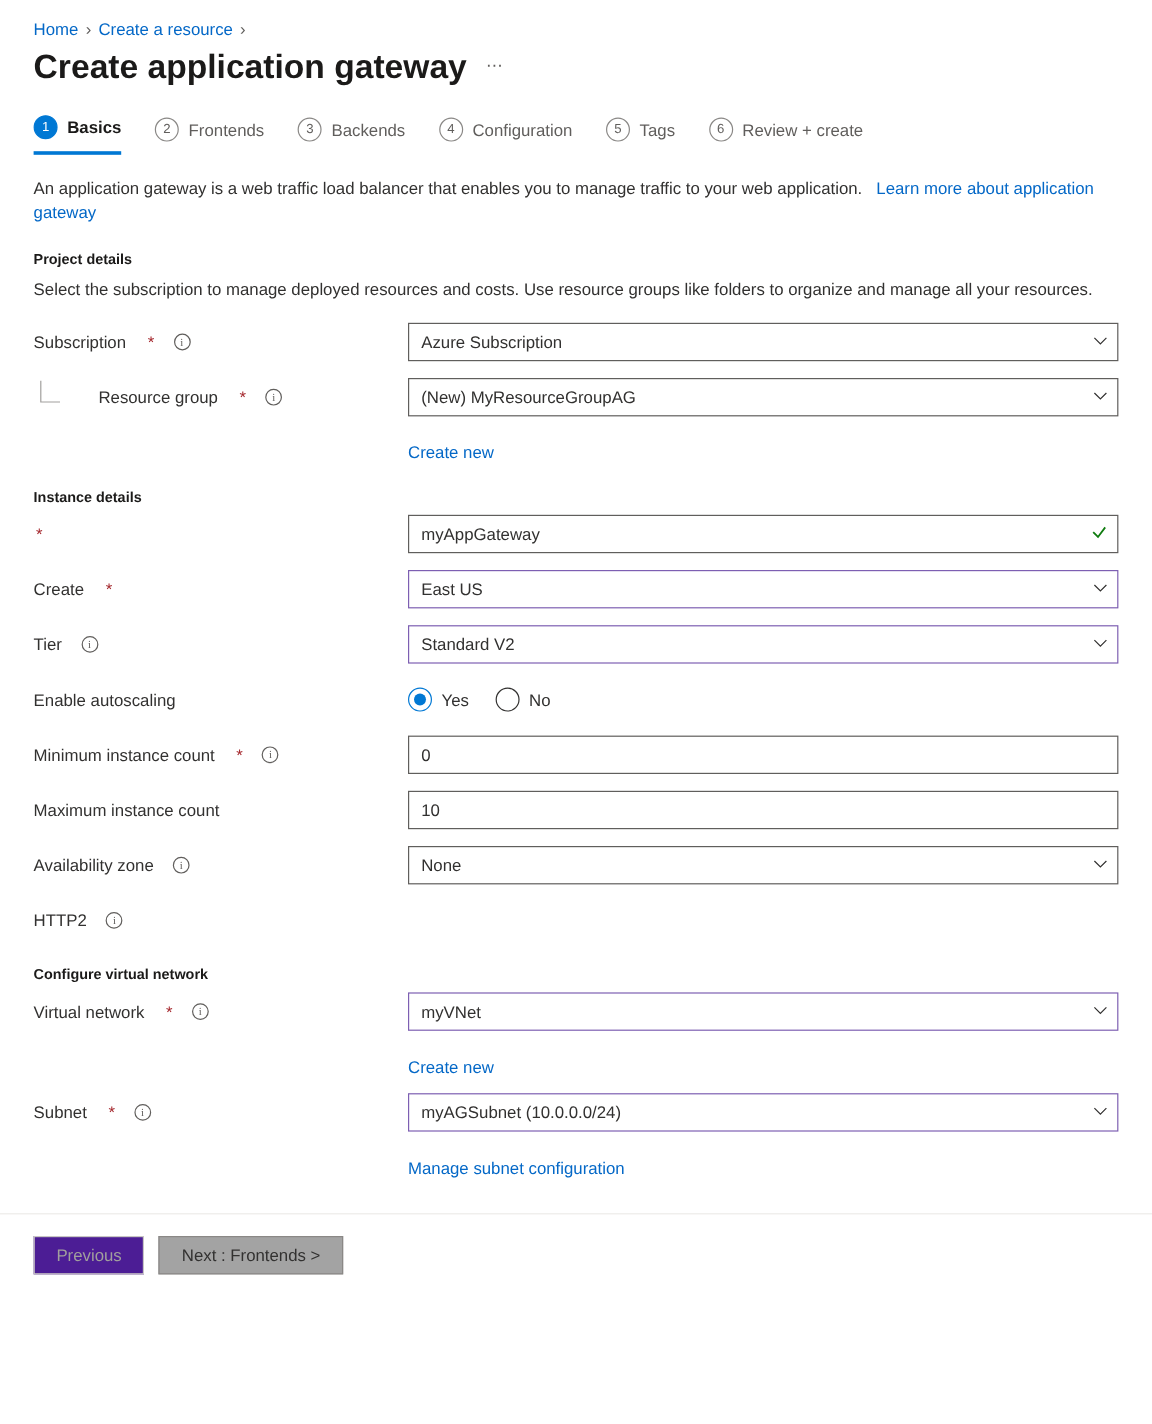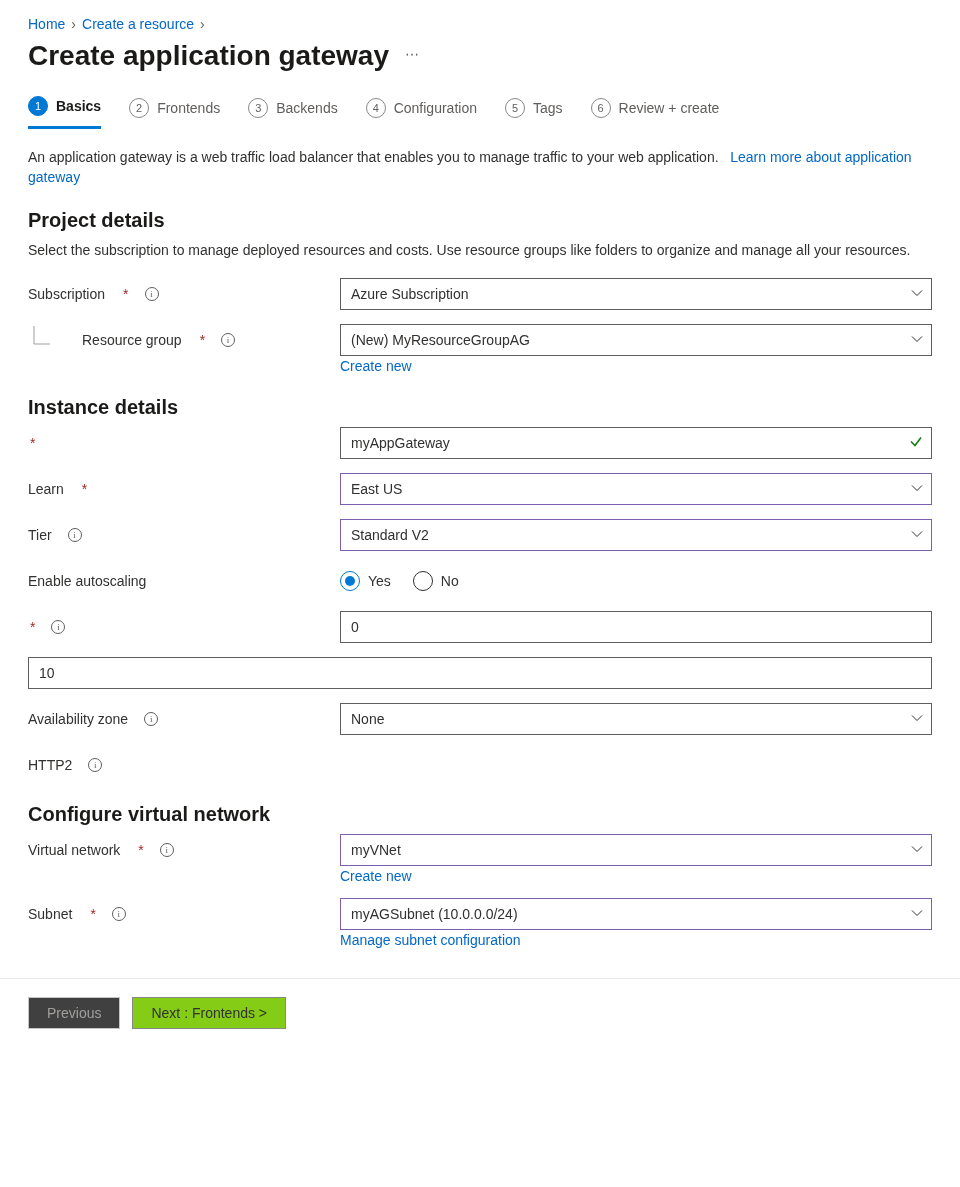--- a/index.html
+++ b/index.html
@@ -26,21 +26,21 @@
   .tab .circle {
     width: 20px; height: 20px; border-radius: 50%;
     border: 1px solid #8a8886; display: flex; align-items: center; justify-content: center;
     font-size: 11px; color: #605e5c; background: #fff;
   }
   .tab.active { color: #1b1a19; font-weight: 600; border-bottom: 3px solid #0078d4;}
   .tab.active .circle { background: #0078d4; border-color: #0078d4; color: #fff; font-weight: normal;}
 
   .intro { margin-bottom: 20px; line-height: 20px; }
 
-  h2.section-title { font-size: 20px; font-weight: 600; margin: 22px 0 8px 0; color: #1b1a19;}
+  h2.section-title { font-size: 12px; font-weight: 600; margin: 22px 0 8px 0; color: #1b1a19;}
   .section-desc { margin: 0 0 18px 0; line-height: 20px; }
 
   .field-row { display: flex; align-items: flex-start; margin-bottom: 14px; min-height: 32px;}
   .field-label { width: 312px; display: flex; align-items: center; gap: 16px; line-height: 32px; flex-shrink:0;}
   .field-control { flex: 1; }
 
   .required { color: #a4262c; margin-left: 2px; }
   .info-icon {
     display: inline-flex; width: 14px; height: 14px; border-radius: 50%;
     border: 1px solid #605e5c; align-items: center; justify-content: center;
@@ -60,42 +60,42 @@
   }
   .dropdown.purple, .textinput.purple { border-color: #7d5fb2; }
   .dropdown .chev, .textinput .chev {
     position: absolute; right: 8px; top: 50%; transform: translateY(-50%);
     pointer-events: none;
   }
   .textinput { cursor: text; }
   .textinput.valid .checkmark {
     position: absolute; right: 8px; top: 50%; transform: translateY(-50%);
   }
-  .sublink { display: inline-block; margin-top: 2px; font-size: 14px; }
+  .sublink { display: inline-block; margin-top: 22px; font-size: 14px; }
 
   .radio-group { display: flex; gap: 22px; align-items: center; height: 32px;}
   .radio { display: flex; align-items: center; gap: 8px; cursor: pointer;}
   .radio .outer {
     width: 20px; height: 20px; border-radius: 50%; border: 1px solid #323130;
     display: flex; align-items: center; justify-content: center; background:#fff;
   }
   .radio.selected .outer { border-color: #0078d4; }
   .radio .inner { width: 10px; height: 10px; border-radius: 50%; background: #0078d4; display: none;}
   .radio.selected .inner { display: block; }
 
   .footer {
     border-top: 1px solid #edebe9; margin: 30px -28px 0 -28px; padding: 18px 28px 0 28px;
     display: flex; gap: 12px;
   }
   .btn {
     height: 32px; padding: 0 18px; font-size: 14px; border: 1px solid #8a8886;
-    background: #84cc16; cursor: pointer; display: inline-flex; align-items: center;
+    background: #a3a3a3; cursor: pointer; display: inline-flex; align-items: center;
     color: #323130;
   }
-  .btn.disabled { background: #404040; color: #a19f9d; border-color: #c8c6c4; cursor: default;}
+  .btn.disabled { background: #4c1d95; color: #a19f9d; border-color: #c8c6c4; cursor: default;}
   .chev-svg { width: 12px; height: 12px; }
 </style>
 </head>
 <body>
 
 <div class="breadcrumbs">
   <a class="link">Home</a>
   <span class="sep">›</span>
   <a class="link">Create a resource</a>
   <span class="sep">›</span>
@@ -195,21 +195,21 @@
         <svg width="14" height="14" viewBox="0 0 14 14">
             <path d="M2 7 L6 11 L12 3" fill="none" stroke="#107c10" stroke-width="1.5"></path>
           </svg>
       </span>
     </div>
   </div>
 </div>
 
 <div class="field-row">
   <div class="field-label">
-    <span>Learn</span>
+    <span>Create</span>
       <span class="required">*</span>
   </div>
   <div class="field-control">
     <div class="dropdown purple">
       <span>East US</span>
       <span class="chev">
         <svg class="chev-svg" viewBox="0 0 12 12">
             <path d="M1 3.5 L6 8.5 L11 3.5" fill="none" stroke="#323130" stroke-width="1"></path>
           </svg>
       </span>
@@ -249,31 +249,35 @@
       <div class="radio">
         <span class="outer"></span>
         <span>No</span>
       </div>
     </div>
   </div>
 </div>
 
 <div class="field-row">
   <div class="field-label">
+    <span>Minimum instance count</span>
       <span class="required">*</span>
     <span class="info-icon"></span>
   </div>
   <div class="field-control">
     <div class="textinput">
       <span>0</span>
     </div>
   </div>
 </div>
 
 <div class="field-row">
+  <div class="field-label">
+    <span>Maximum instance count</span>
+  </div>
   <div class="field-control">
     <div class="textinput">
       <span>10</span>
     </div>
   </div>
 </div>
 
 <div class="field-row">
   <div class="field-label">
     <span>Availability zone</span>

